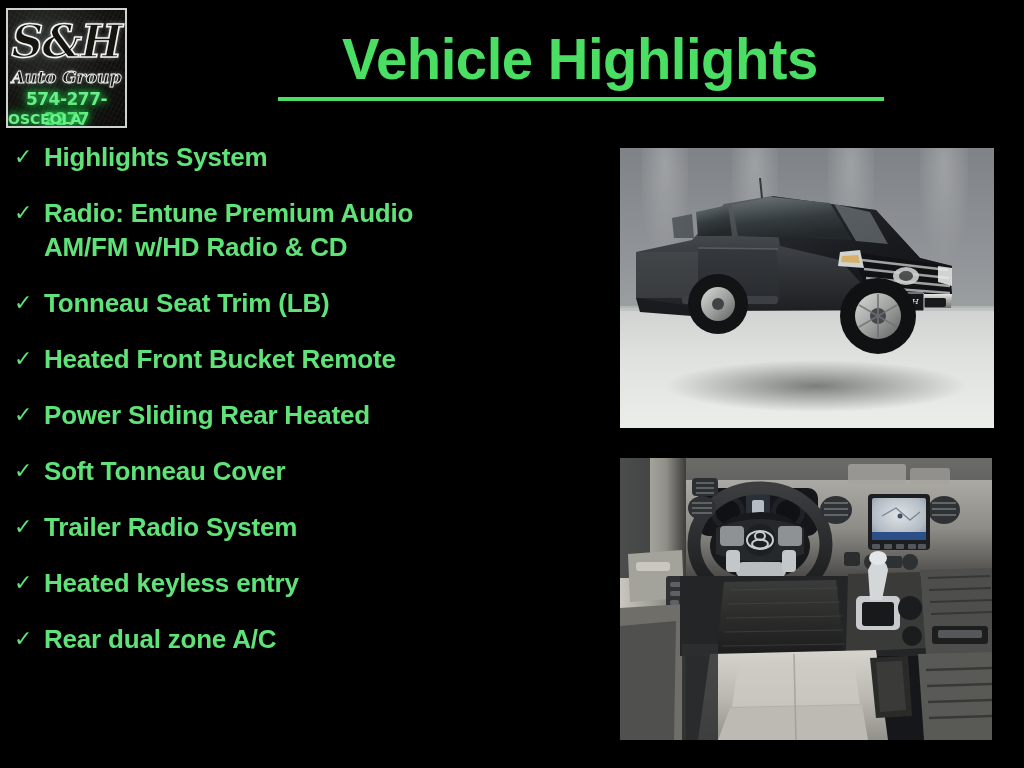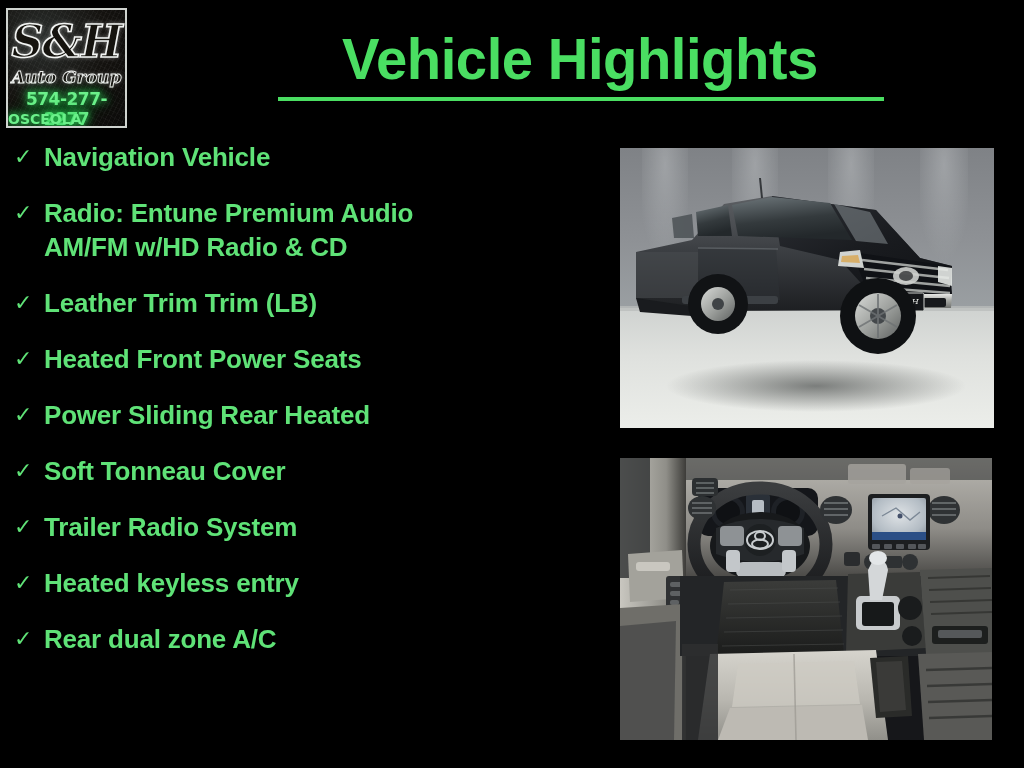--- a/index.html
+++ b/index.html
@@ -183,34 +183,34 @@
   <div class="logo-phone">574-277-2277</div>
   <div class="logo-city">OSCEOLA</div>
 </div>
 
 <div class="page-title">Vehicle Highlights</div>
 <div class="title-underline"></div>
 
 <div class="highlights">
   <div class="hl-item">
     <span class="hl-check">✓</span>
-    <span class="hl-text">Navigation Vehicle</span>
+    <span class="hl-text">Highlights System</span>
   </div>
   <div class="hl-item">
     <span class="hl-check">✓</span>
     <span class="hl-text">Radio: Entune Premium Audio
 AM/FM w/HD Radio &amp; CD</span>
   </div>
   <div class="hl-item">
     <span class="hl-check">✓</span>
-    <span class="hl-text">Leather Trim Trim (LB)</span>
-  </div>
-  <div class="hl-item">
-    <span class="hl-check">✓</span>
-    <span class="hl-text">Heated Front Power Seats</span>
+    <span class="hl-text">Tonneau Seat Trim (LB)</span>
+  </div>
+  <div class="hl-item">
+    <span class="hl-check">✓</span>
+    <span class="hl-text">Heated Front Bucket Remote</span>
   </div>
   <div class="hl-item">
     <span class="hl-check">✓</span>
     <span class="hl-text">Power Sliding Rear Heated</span>
   </div>
   <div class="hl-item">
     <span class="hl-check">✓</span>
     <span class="hl-text">Soft Tonneau Cover</span>
   </div>
   <div class="hl-item">

